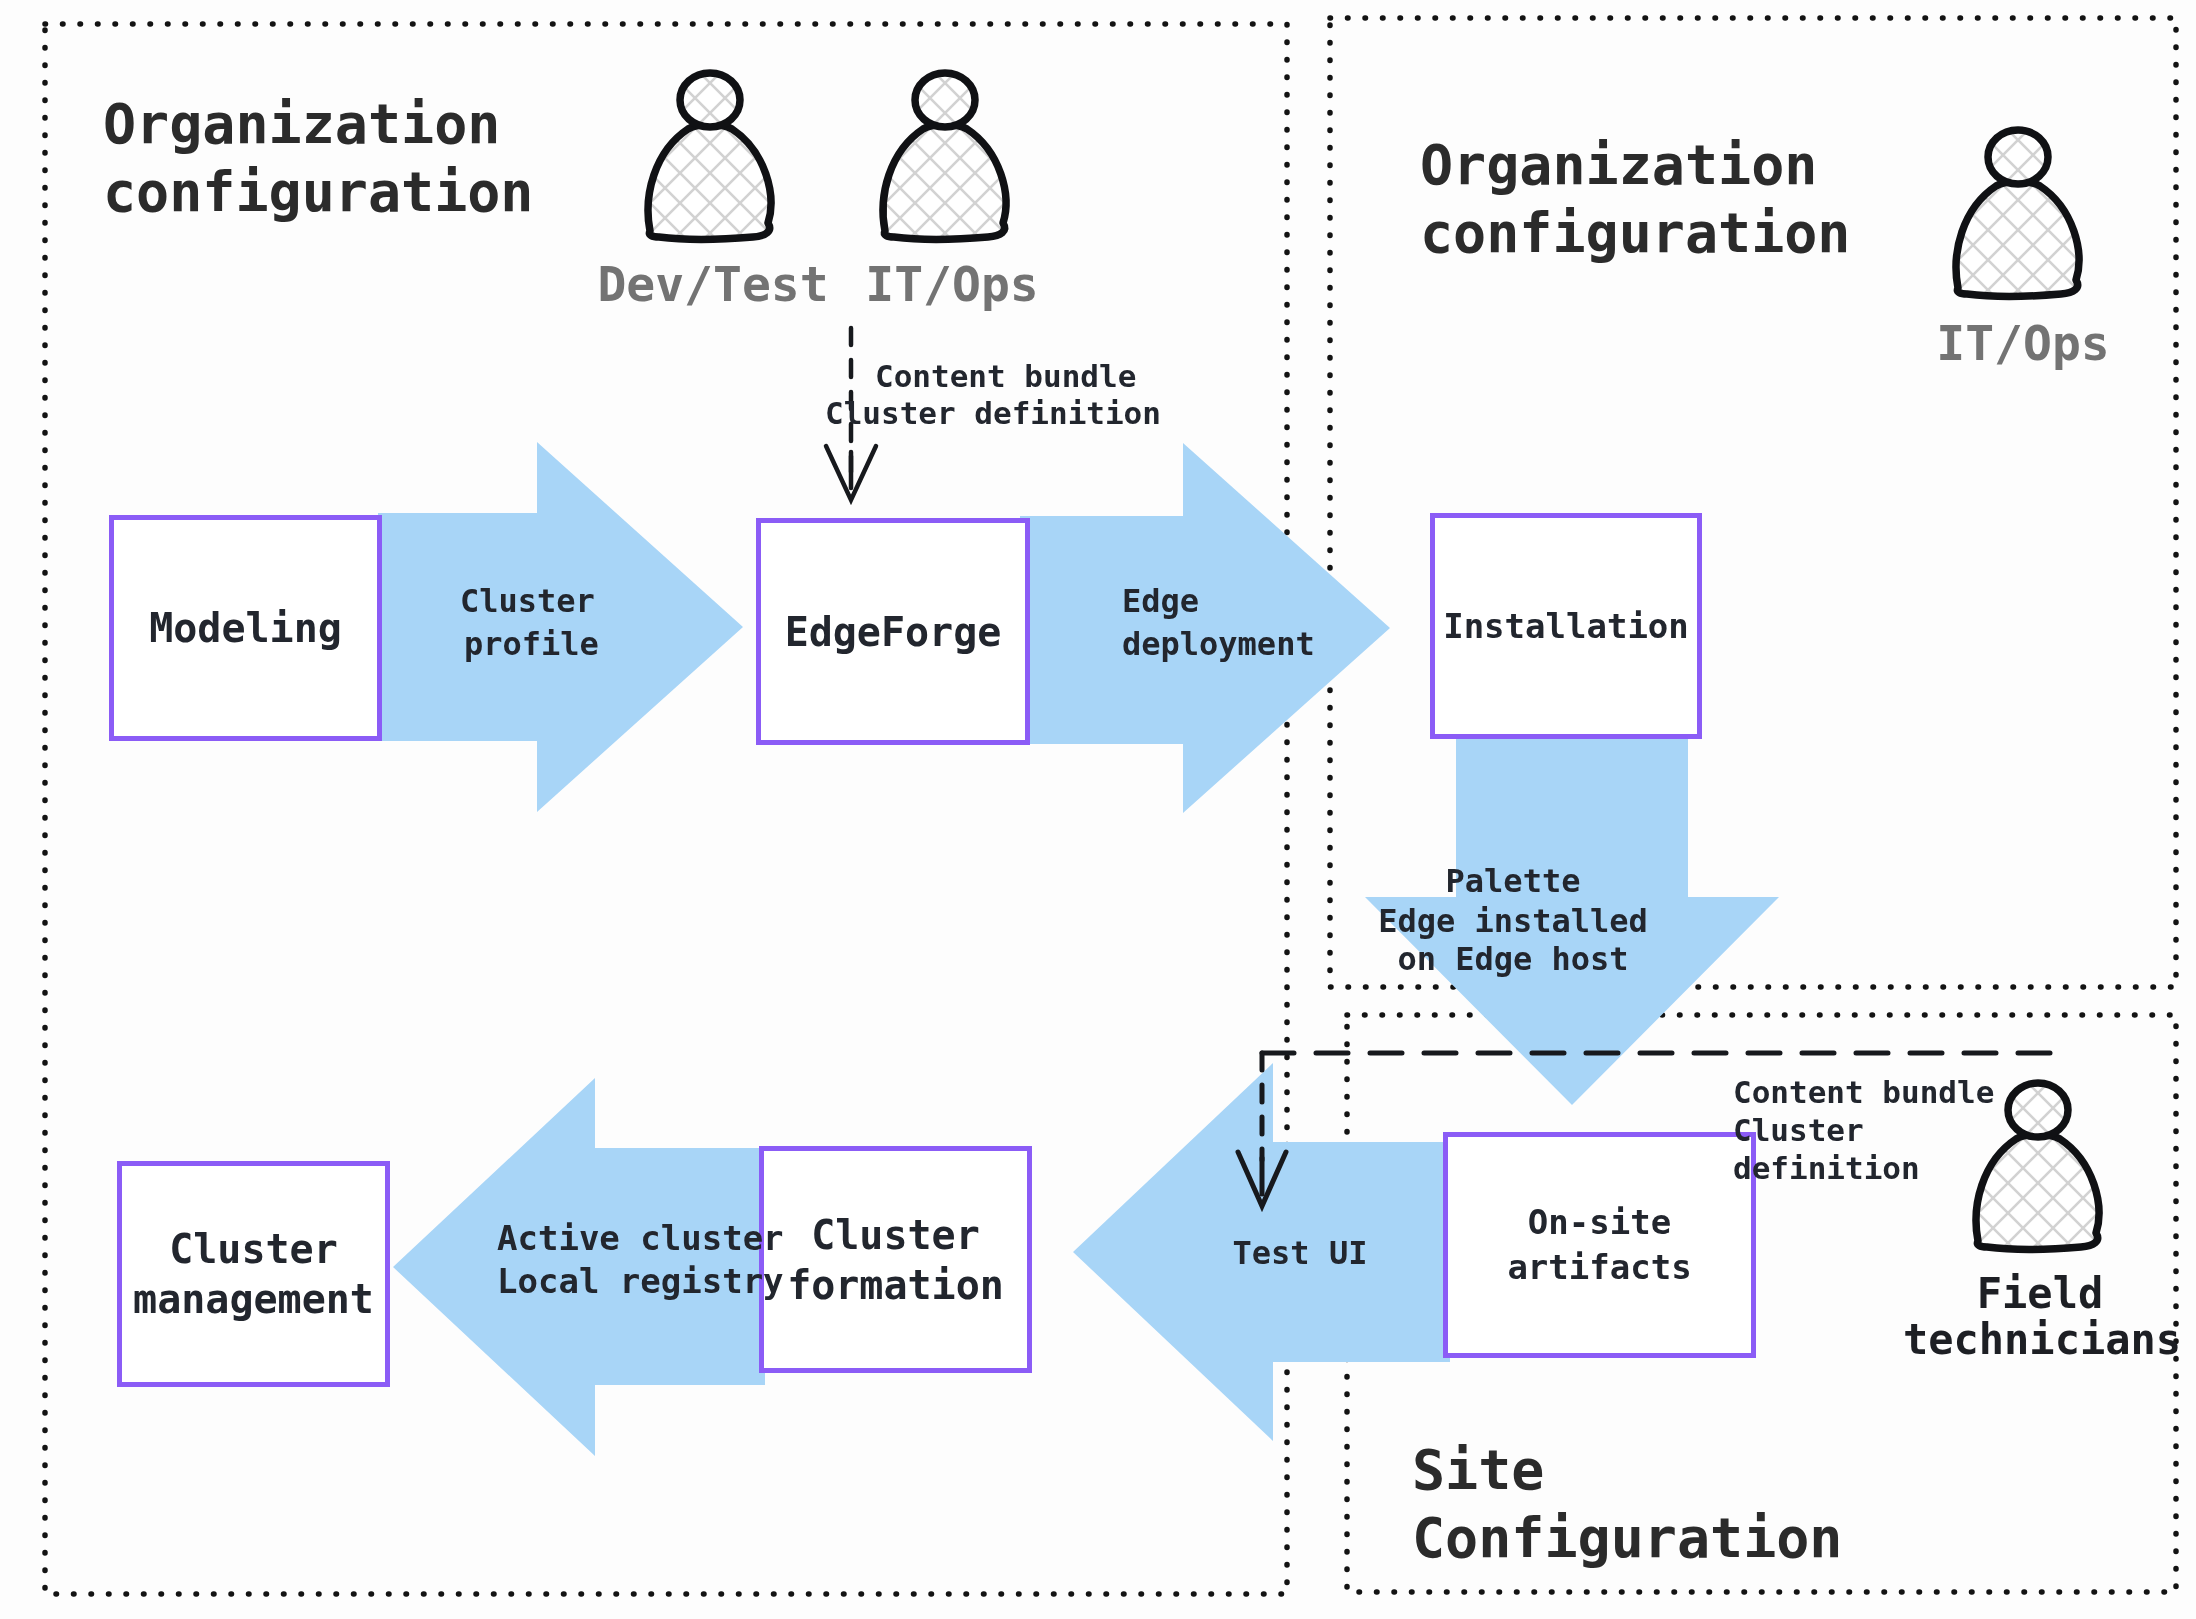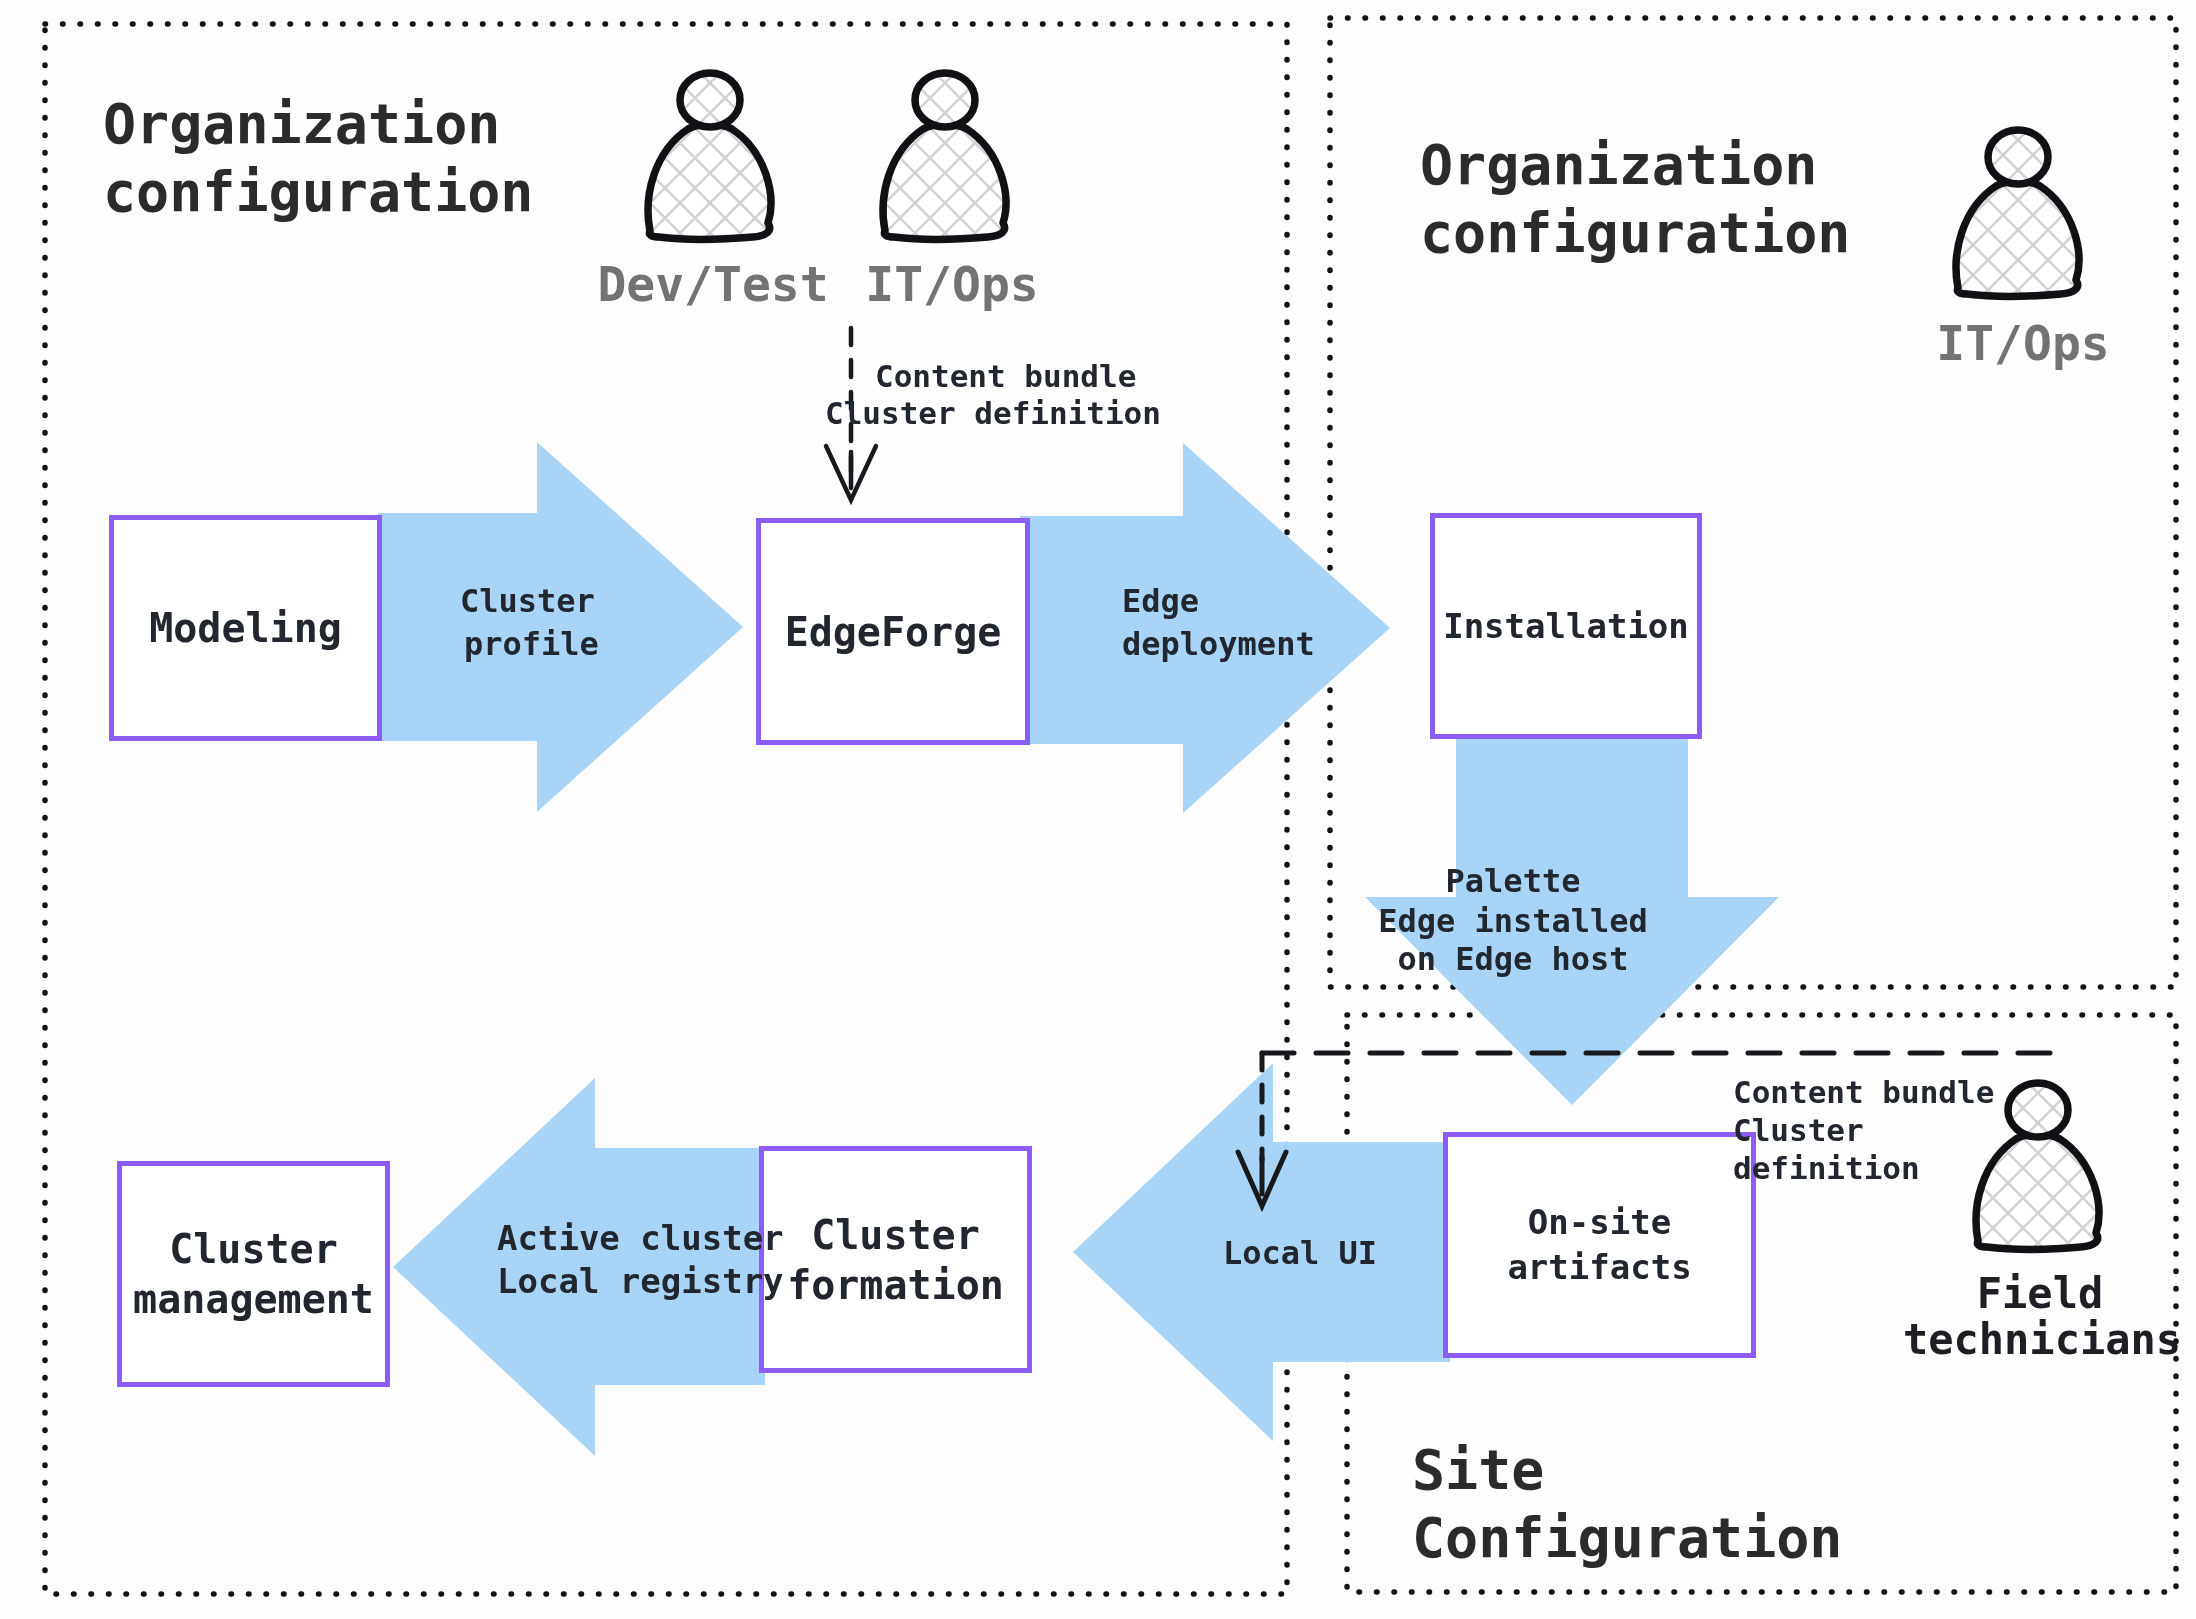--- a/index.html
+++ b/index.html
@@ -130,21 +130,21 @@
   <div class="lline arrowlbl" style="left:460px;top:601px">Cluster</div>
   <div class="lline arrowlbl" style="left:464px;top:644px">profile</div>
 
   <div class="lline arrowlbl" style="left:1122px;top:601px">Edge</div>
   <div class="lline arrowlbl" style="left:1122px;top:644px">deployment</div>
 
   <div class="cline arrowlbl" style="left:1513px;top:881px">Palette</div>
   <div class="cline arrowlbl" style="left:1513px;top:921px">Edge installed</div>
   <div class="cline arrowlbl" style="left:1513px;top:959px">on Edge host</div>
 
-  <div class="cline arrowlbl" style="left:1300px;top:1253px">Local UI</div>
+  <div class="cline arrowlbl" style="left:1300px;top:1253px">Test UI</div>
 
   <div class="lline arrowlblB" style="left:468px;top:1238px">Active cluster</div>
   <div class="lline arrowlblB" style="left:468px;top:1281px">Local registry</div>
 
   <div class="lline smalllbl" style="left:875px;top:376px">Content bundle</div>
   <div class="lline smalllbl" style="left:825px;top:413px">Cluster definition</div>
 
   <div class="lline smalllbl" style="left:1733px;top:1092px">Content bundle</div>
   <div class="lline smalllbl" style="left:1733px;top:1130px">Cluster</div>
   <div class="lline smalllbl" style="left:1733px;top:1168px">definition</div>

